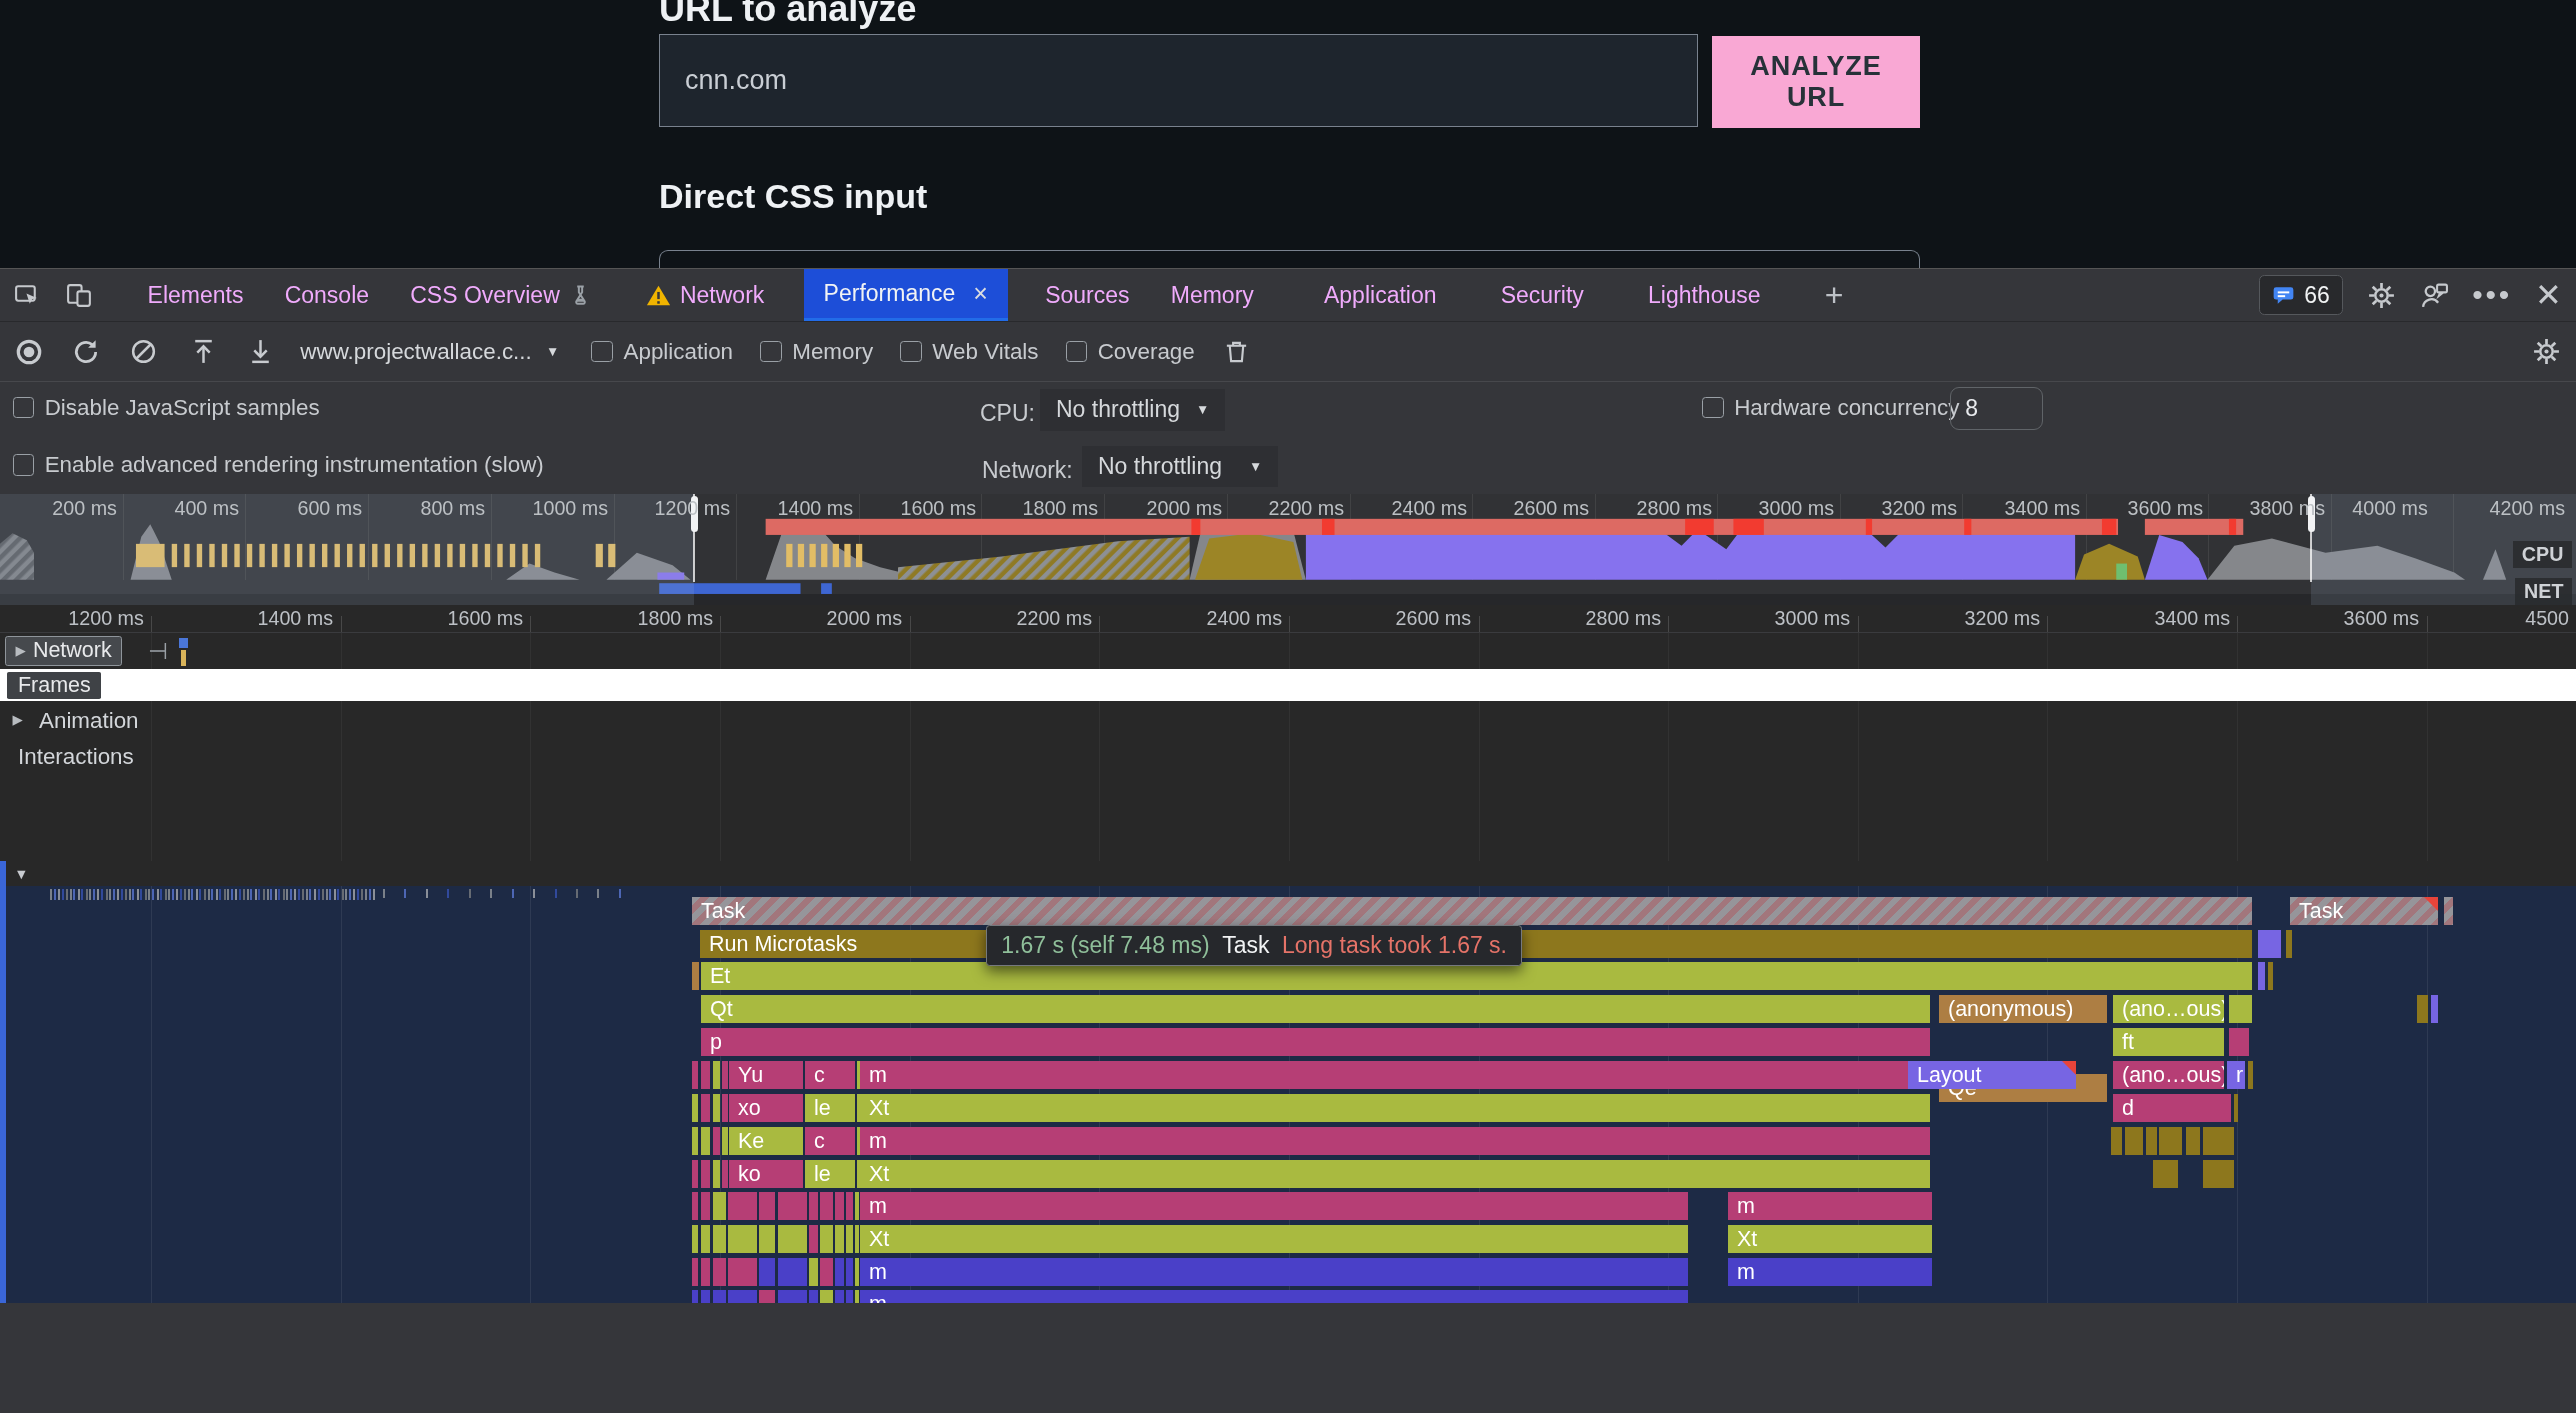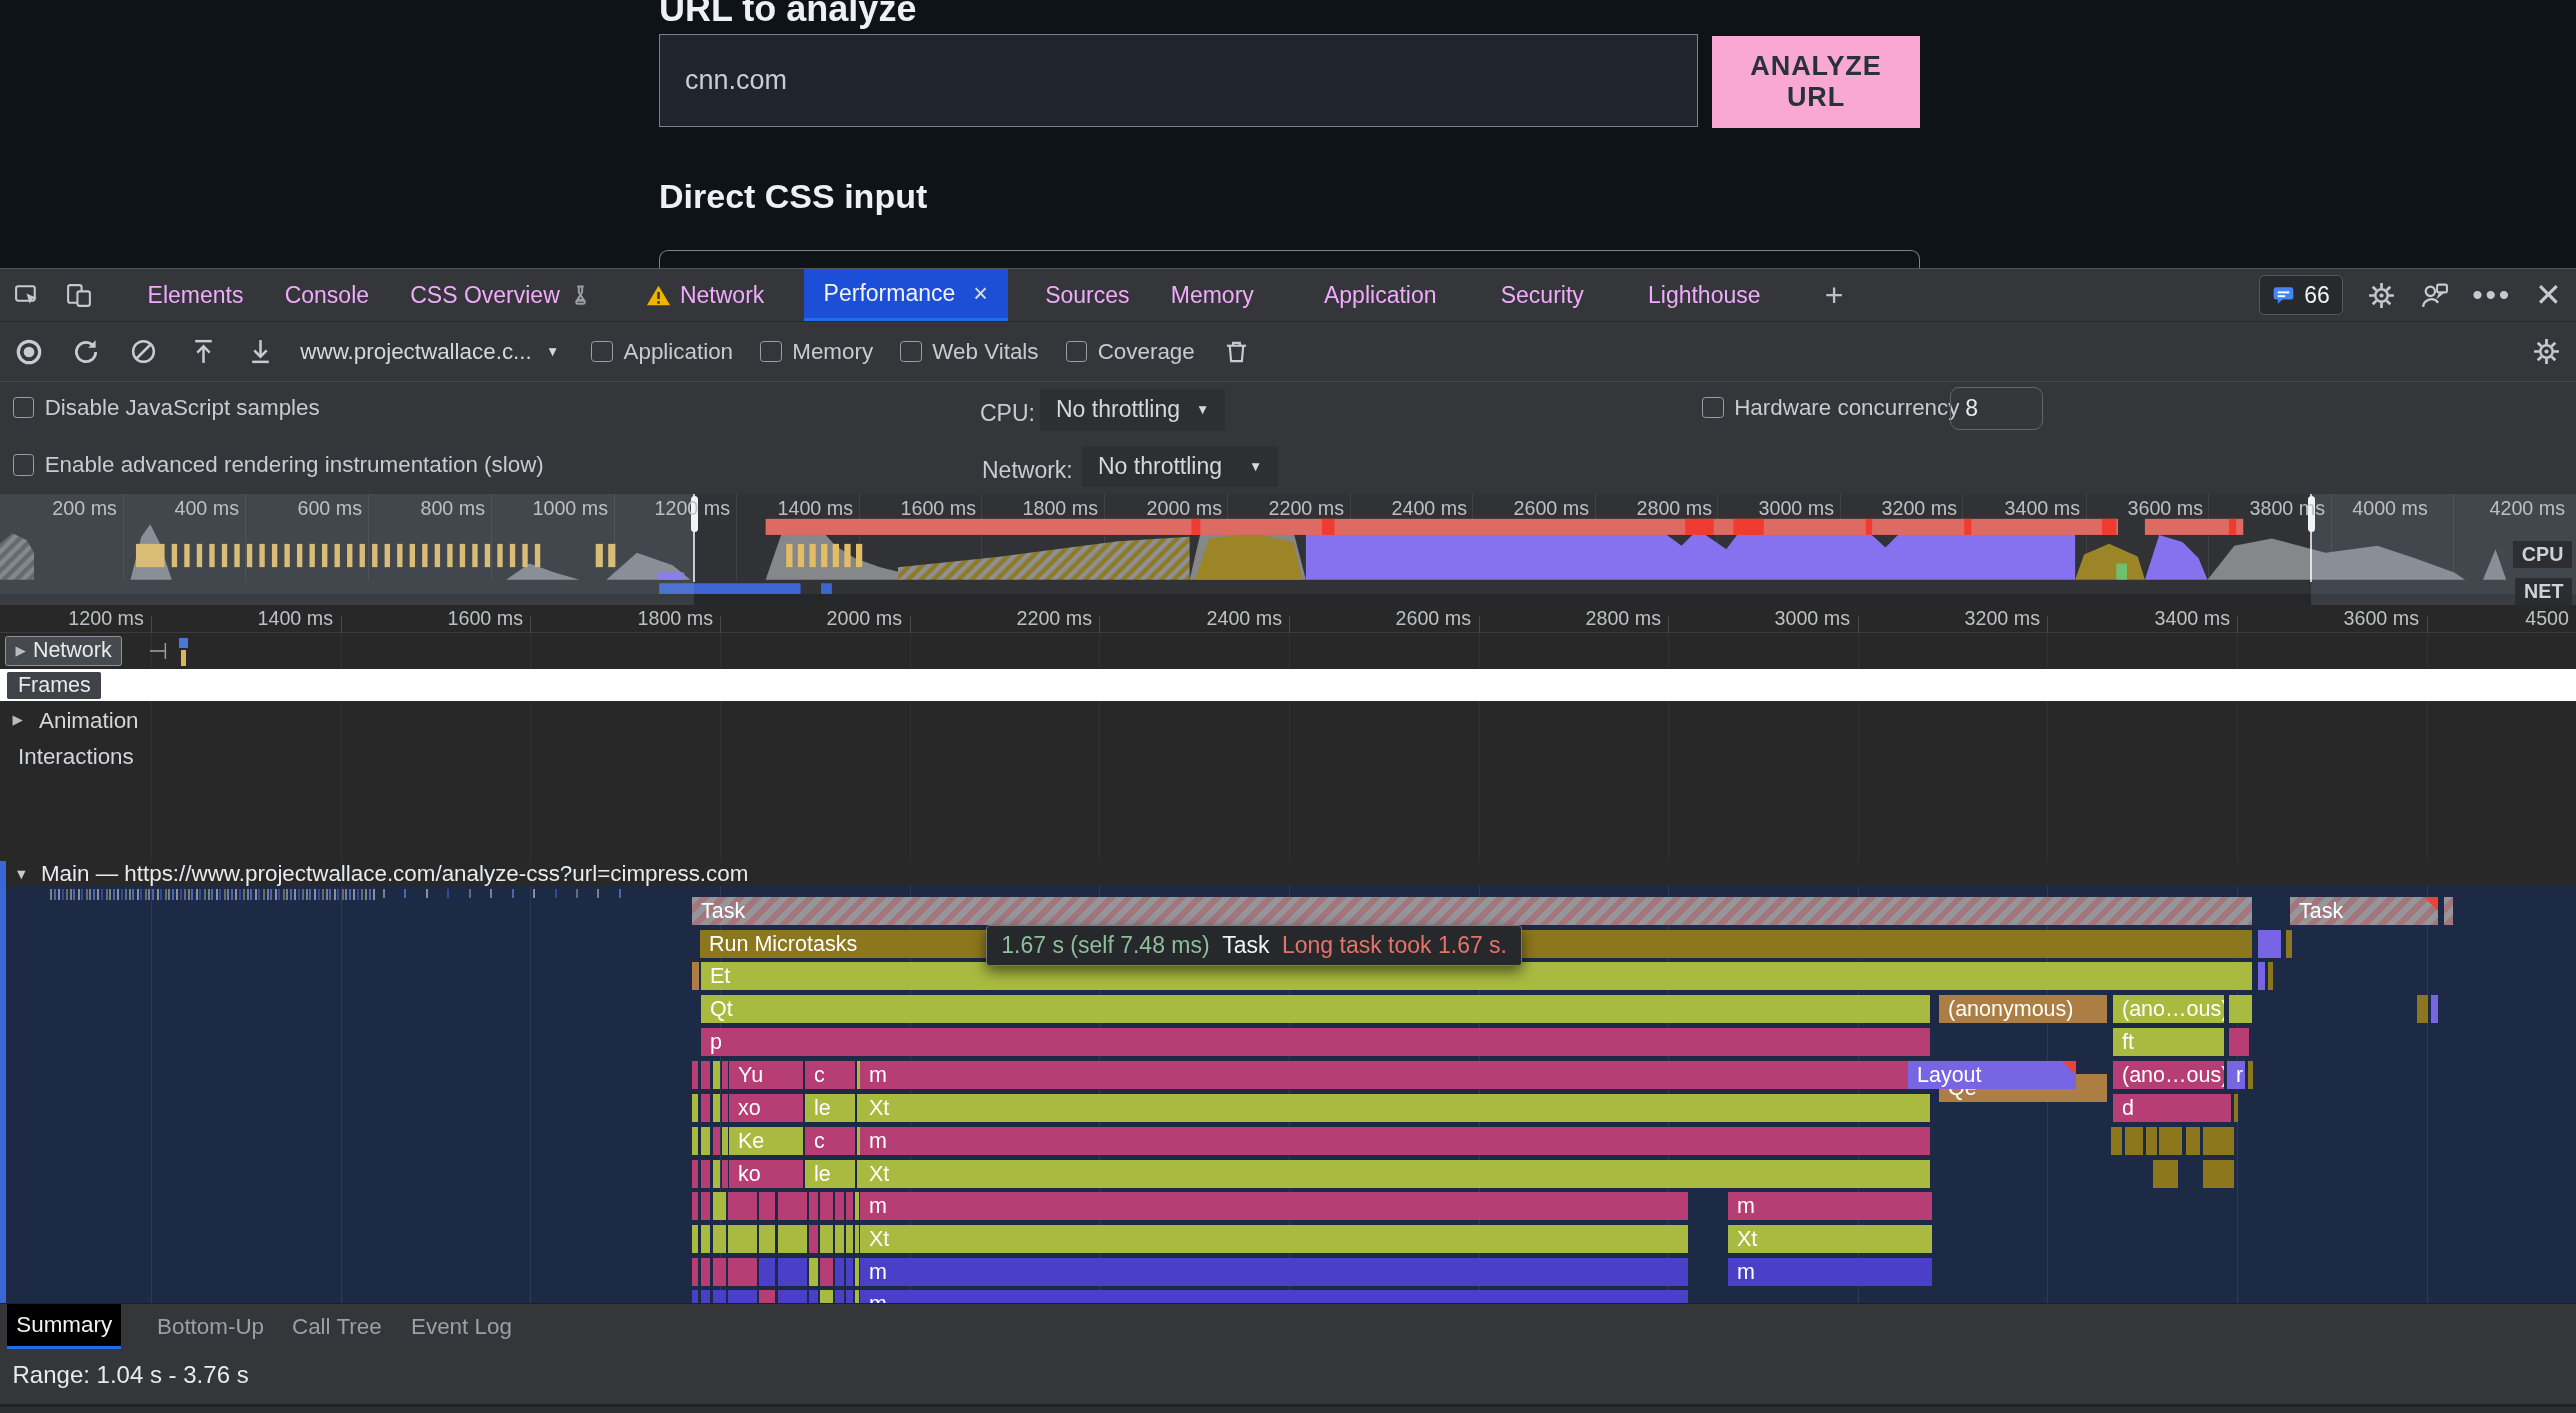--- a/index.html
+++ b/index.html
@@ -457,21 +457,20 @@
       <div style="position:absolute;left:181px;top:17px;width:5.4px;height:16px;background:#d9b45a;z-index:2;"></div>
       <div class="frames-bar"></div>
       <div class="frames-chip"><span>Frames</span></div>
       <span class="tri" style="position:absolute;left:12.5px;top:79px;z-index:2;">▶</span>
       <span class="track-lab" style="left:39px;top:75px;">Animation</span>
       <span class="track-lab" style="left:18px;top:111px;">Interactions</span>
     </div>
 
     <div class="main-head">
       <span style="font-size:14.3px;color:#c8cbd0;">▼</span>
-      <span class="t">Main — https://www.projectwallace.com/analyze-css?url=cimpress.com</span>
     </div>
     <div class="blue-rail"></div>
     <div class="flame" id="flame">
       <div id="fl-gridwrap">
           <div class="fl-grid" style="left: 151px;"></div>
           <div class="fl-grid" style="left: 341px;"></div>
           <div class="fl-grid" style="left: 530px;"></div>
           <div class="fl-grid" style="left: 720px;"></div>
           <div class="fl-grid" style="left: 910px;"></div>
           <div class="fl-grid" style="left: 1099px;"></div>
@@ -699,32 +698,15 @@
           <div class="fb fb-lime" style="left: 855px; top: 404px; width: 3.6px;"></div>
           <div class="fb fb-blue" style="left: 860px; top: 404px; width: 828px;"><span class="l">m</span></div>
         </div>
       <div class="tooltip">
         <span class="tt-dur">1.67 s (self 7.48 ms)</span>
         <span class="tt-name">Task</span>
         <span class="tt-warn">Long task took 1.67 s.</span>
       </div>
     </div>
 
-    <div class="footer">
-      <div class="ft-tab active" style="left:7.2px;width:114px;">
-          <span>Summary</span>
-        </div>
-      <div class="ft-tab" style="left:157px;">
-          <span>Bottom-Up</span>
-        </div>
-      <div class="ft-tab" style="left:292px;">
-          <span>Call Tree</span>
-        </div>
-      <div class="ft-tab" style="left:411px;">
-          <span>Event Log</span>
-        </div>
-      <div class="range">Range: 1.04 s - 3.76 s</div>
-      <div class="ft-strip1"></div>
-      <div class="ft-strip2"></div>
-    </div>
   </div>
 </div>
 
 
 </body></html>

